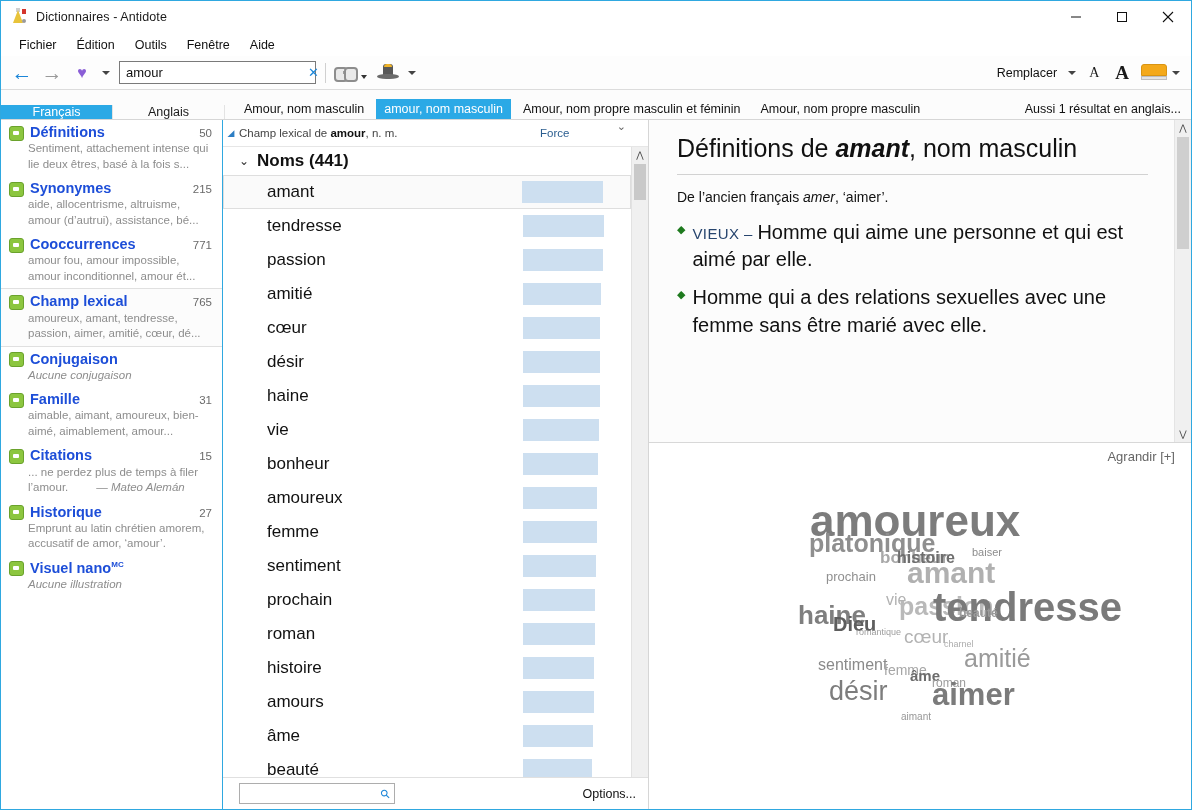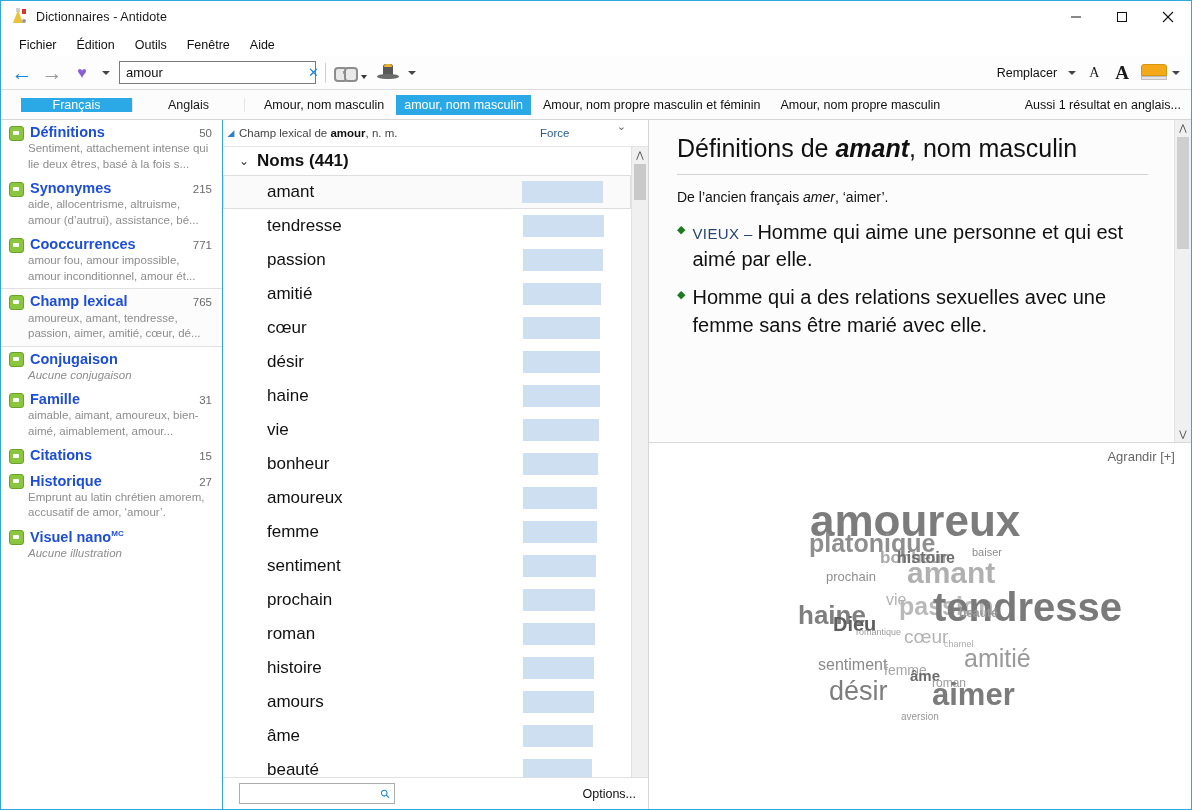--- a/index.html
+++ b/index.html
@@ -80,22 +80,22 @@
   .tb-right{margin-left:auto;display:flex;align-items:center;}
   .remplacer{font-size:12.5px;color:#111;padding-right:6px;}
   .Asm{font-family:"Liberation Serif",serif;font-size:14px;color:#1a1a1a;padding:0 8px;}
   .Abig{font-family:"Liberation Serif",serif;font-size:19px;color:#1a1a1a;font-weight:bold;padding:0 8px;}
   .highlighter{position:relative;width:26px;height:17px;margin-left:4px;}
   .highlighter .body{position:absolute;left:0;top:0;width:26px;height:12px;background:#f4a91a;border-radius:3px 3px 0 0;border:1px solid #d99412;box-sizing:border-box;}
   .highlighter .tip{position:absolute;left:0;top:12px;width:26px;height:4px;background:#e3e3e3;border:1px solid #bdbdbd;box-sizing:border-box;}
 
   
   .tabstrip{
-    height:29px;min-height:29px;display:flex;align-items:center;
-    background:#fcfcfc;border-bottom:1px solid #d6d6d6;padding-left:20px;
+    height:29px;min-height:29px;display:flex;align-items:flex-end;
+    background:#fcfcfc;border-bottom:1px solid #d6d6d6;
   }
   .lang-tab{
     width:111px;display:flex;align-items:center;justify-content:center;
     font-size:12.5px;color:#1a1a1a;border-right:1px solid #e3e3e3;
   }
   .lang-tab.active{background:#2ba9e6;color:#fff;}
   .tab-divider{width:1px;background:#d6d6d6;}
   .res-tabs{display:flex;align-items:center;flex:1;padding-left:8px;}
   .res-tab{
     font-size:12.5px;color:#111;padding:3px 8px;margin:0 2px;
@@ -359,20 +359,21 @@
             <span class="side-count">31</span>
           </div>
           <div class="side-desc">aimable, aimant, amoureux, bien-aimé, aimablement, amour...</div>
         </div>
         <div class="side-item">
           <div class="side-head">
             <span class="bullet"></span>
             <span class="side-title">Citations</span>
             <span class="side-count">15</span>
           </div>
+          <div class="side-desc">... ne perdez plus de temps à filer l’amour.<span class="cite-author">— Mateo Alemán</span></div>
         </div>
         <div class="side-item">
           <div class="side-head">
             <span class="bullet"></span>
             <span class="side-title">Historique</span>
             <span class="side-count">27</span>
           </div>
           <div class="side-desc">Emprunt au latin chrétien amorem, accusatif de amor, ‘amour’.</div>
         </div>
         <div class="side-item">
@@ -571,19 +572,19 @@
             <span class="cw" style="left: 207px; top: 185px; font-size: 9px; color: rgb(158, 158, 158); font-weight: normal; line-height: 1;">romantique</span>
             <span class="cw" style="left: 255px; top: 184px; font-size: 19px; color: rgb(179, 179, 179); font-weight: normal; line-height: 1;">cœur</span>
             <span class="cw" style="left: 295px; top: 197px; font-size: 9px; color: rgb(173, 173, 173); font-weight: normal; line-height: 1;">charnel</span>
             <span class="cw" style="left: 315px; top: 203px; font-size: 25px; color: rgb(154, 154, 154); font-weight: normal; line-height: 1;">amitié</span>
             <span class="cw" style="left: 169px; top: 214px; font-size: 16px; color: rgb(138, 138, 138); font-weight: normal; line-height: 1;">sentiment</span>
             <span class="cw" style="left: 235px; top: 220px; font-size: 14px; color: rgb(166, 166, 166); font-weight: normal; line-height: 1;">femme</span>
             <span class="cw" style="left: 261px; top: 225px; font-size: 15px; color: rgb(108, 108, 108); font-weight: bold; line-height: 1;">âme</span>
             <span class="cw" style="left: 180px; top: 235px; font-size: 27px; color: rgb(125, 125, 125); font-weight: normal; line-height: 1;">désir</span>
             <span class="cw" style="left: 283px; top: 234px; font-size: 12px; color: rgb(156, 156, 156); font-weight: normal; line-height: 1;">roman</span>
             <span class="cw" style="left: 283px; top: 236px; font-size: 31px; color: rgb(123, 123, 123); font-weight: bold; line-height: 1;">aimer</span>
-            <span class="cw" style="left: 252px; top: 269px; font-size: 10px; color: rgb(151, 151, 151); font-weight: normal; line-height: 1;">aversion</span>
+            <span class="cw" style="left: 252px; top: 269px; font-size: 10px; color: rgb(151, 151, 151); font-weight: normal; line-height: 1;">aimant</span>
           </div>
       </div>
     </div>
 
   </div>
 </div>
 
 </body></html>

